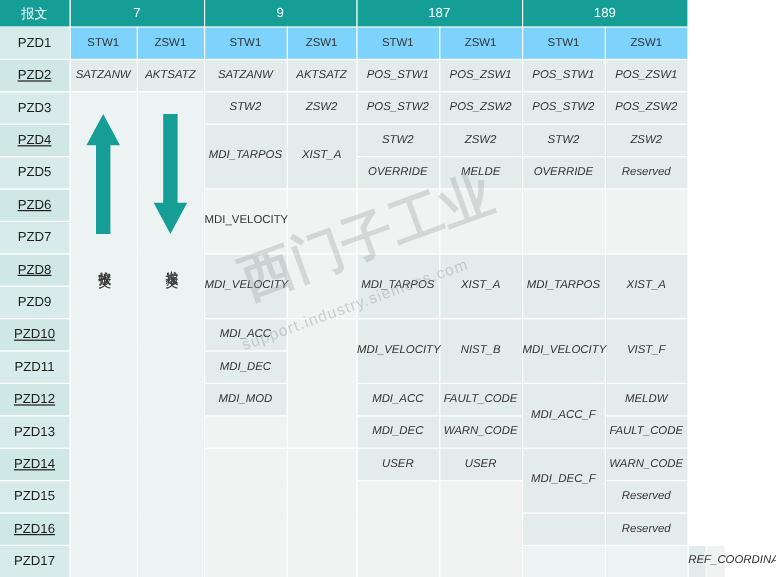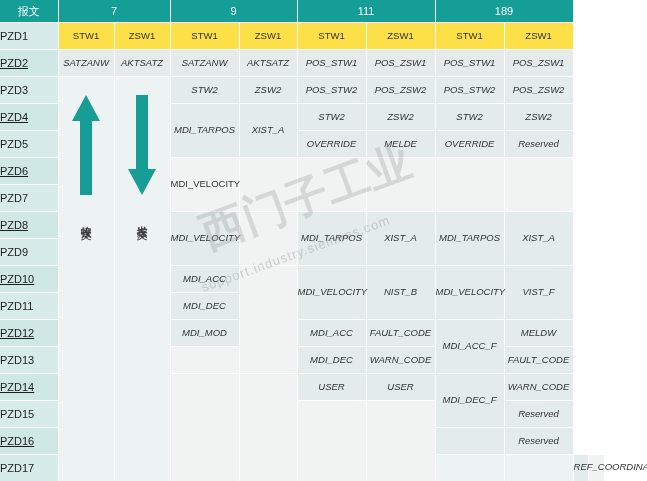--- a/index.html
+++ b/index.html
@@ -3,28 +3,28 @@
 <meta charset="utf-8">
 <style>
   html,body{margin:0;padding:0;background:#ffffff;}
   body{width:647px;height:481px;font-family:"Liberation Sans",sans-serif;overflow:hidden;}
   #wrap{position:relative;width:647px;height:481px;}
   table.grid{border-collapse:collapse;table-layout:fixed;width:605px;}
   table.grid td{padding:0;margin:0;}
   .hdr{background:#159e96;color:#ffffff;font-size:11px;text-align:center;height:22px;
        border-right:1px solid #ffffff;border-bottom:1px solid #ffffff;font-weight:normal;}
   .hdr.first{}
-  .rowlbl{background:#d7ecea;color:#1d1d1d;font-size:11px;height:26px;
+  .rowlbl{background:#d7ecea;color:#1d1d1d;font-size:11px;text-align:center;height:26px;
           border-bottom:1px solid #ffffff;border-right:1px solid #ffffff;}
   .rowlbl.alt{background:#cfe8e6;text-decoration:underline;}
   .cell{font-size:9.5px;color:#333333;text-align:center;height:26px;vertical-align:middle;
         border-bottom:1px solid #ffffff;border-right:1px solid #ffffff;line-height:1.15;}
   .c-empty{background:#f1f3f2;}
   .c-fill{background:#e3eceb;font-style:italic;}
-  .c-white{background:#fde047;text-align:center;}
+  .c-white{background:#7dd3fc;text-align:center;}
   .c-arrowcol{background:#ecf3f2;}
   .ital{font-style:italic;}
   .vtext{writing-mode:vertical-rl;text-orientation:upright;font-size:11px;color:#3a3a3a;letter-spacing:1px;}
   .arrowbox{position:relative;height:100%;}
   svg.arrow{display:block;margin:0 auto;}
   
   #wm{position:absolute;left:0;top:0;width:647px;height:481px;pointer-events:none;}
   #wm .wm-main{position:absolute;left:196px;top:168px;font-size:44px;color:rgba(150,150,150,0.30);
      font-weight:bold;transform:rotate(-20deg);white-space:nowrap;}
   #wm .wm-sub{position:absolute;left:196px;top:246px;font-size:13px;color:rgba(150,150,150,0.42);
@@ -46,21 +46,21 @@
         <col style="width:69px">
     <col style="width:69px">
         <col style="width:69px">
   </colgroup>
 
   <tbody>
         <tr>
     <td class="hdr first">报文</td>
     <td class="hdr" colspan="2">7</td>
     <td class="hdr" colspan="2">9</td>
-    <td class="hdr" colspan="2">111</td>
+    <td class="hdr" colspan="2">187</td>
     <td class="hdr" colspan="2">189</td>
   </tr>
 
   <tr>
     <td class="rowlbl">PZD1</td>
     <td class="cell c-white">STW1</td>
     <td class="cell c-white">ZSW1</td>
     <td class="cell c-white">STW1</td>
     <td class="cell c-white">ZSW1</td>
     <td class="cell c-white">STW1</td>

